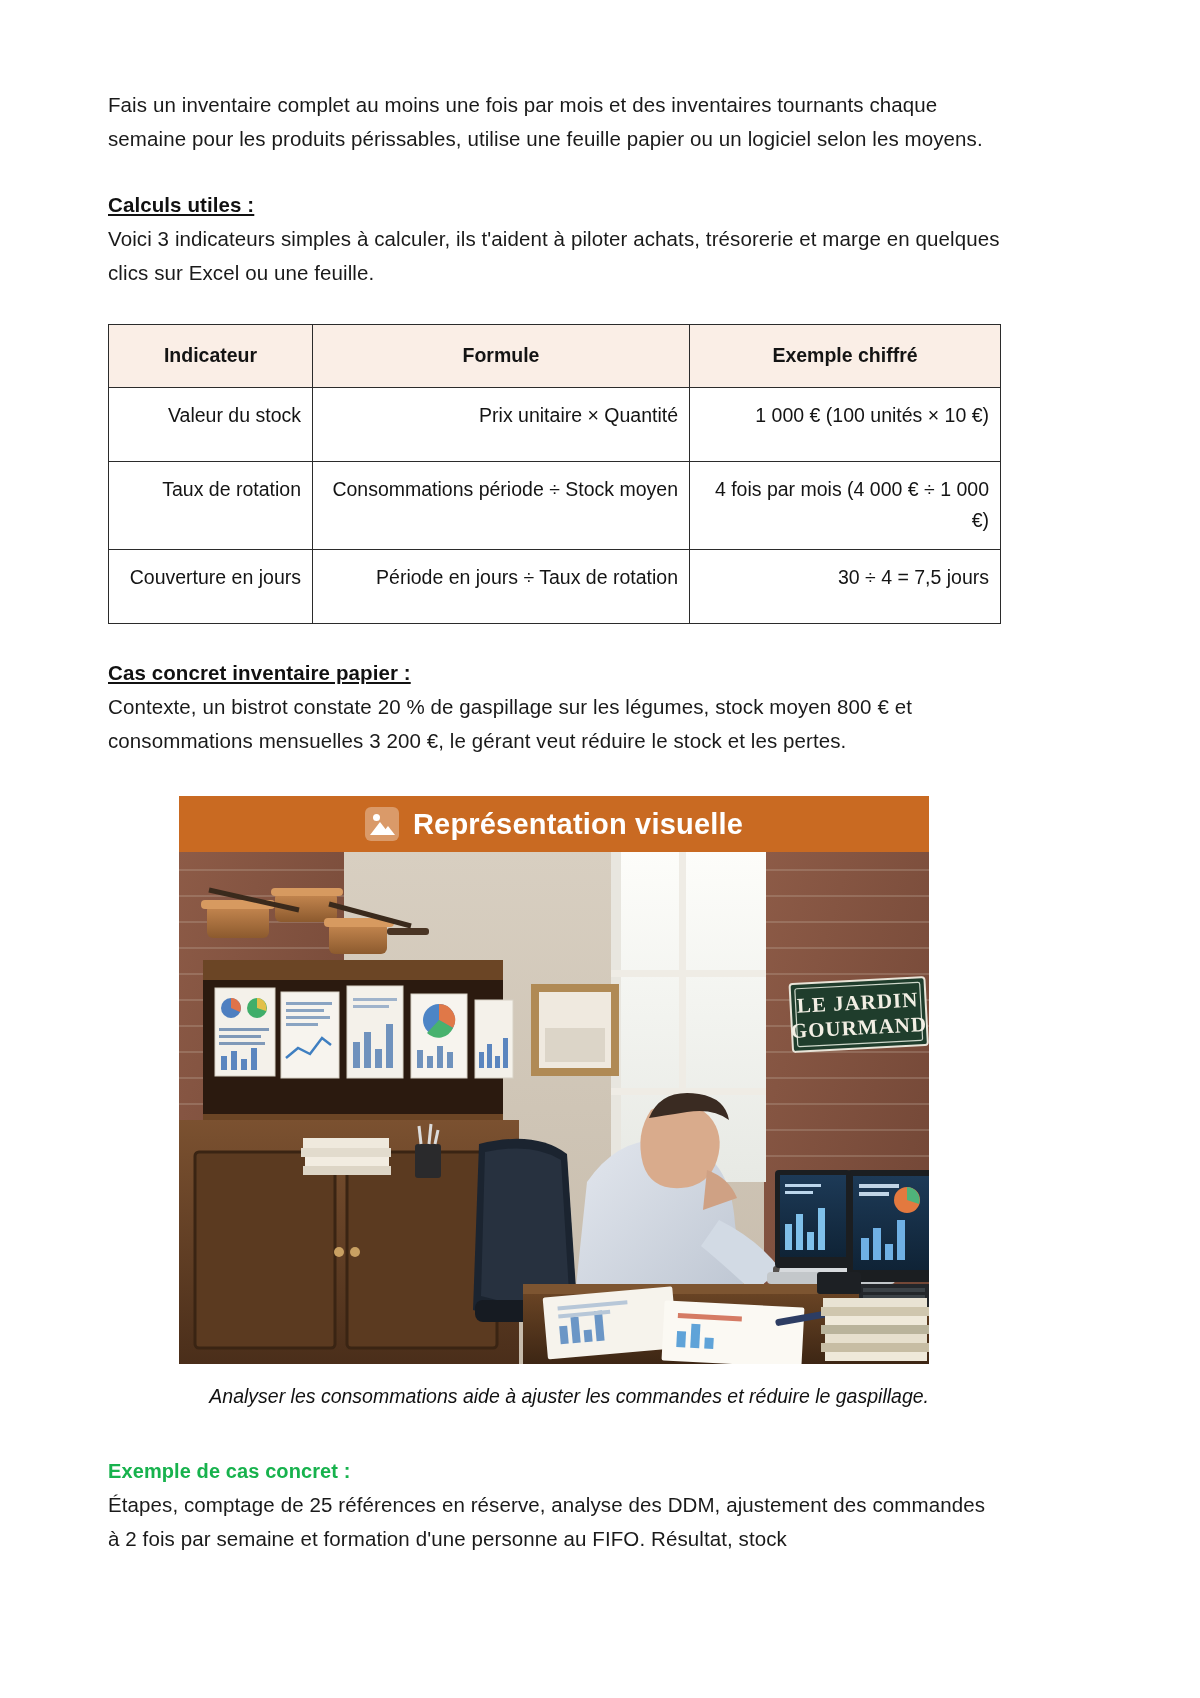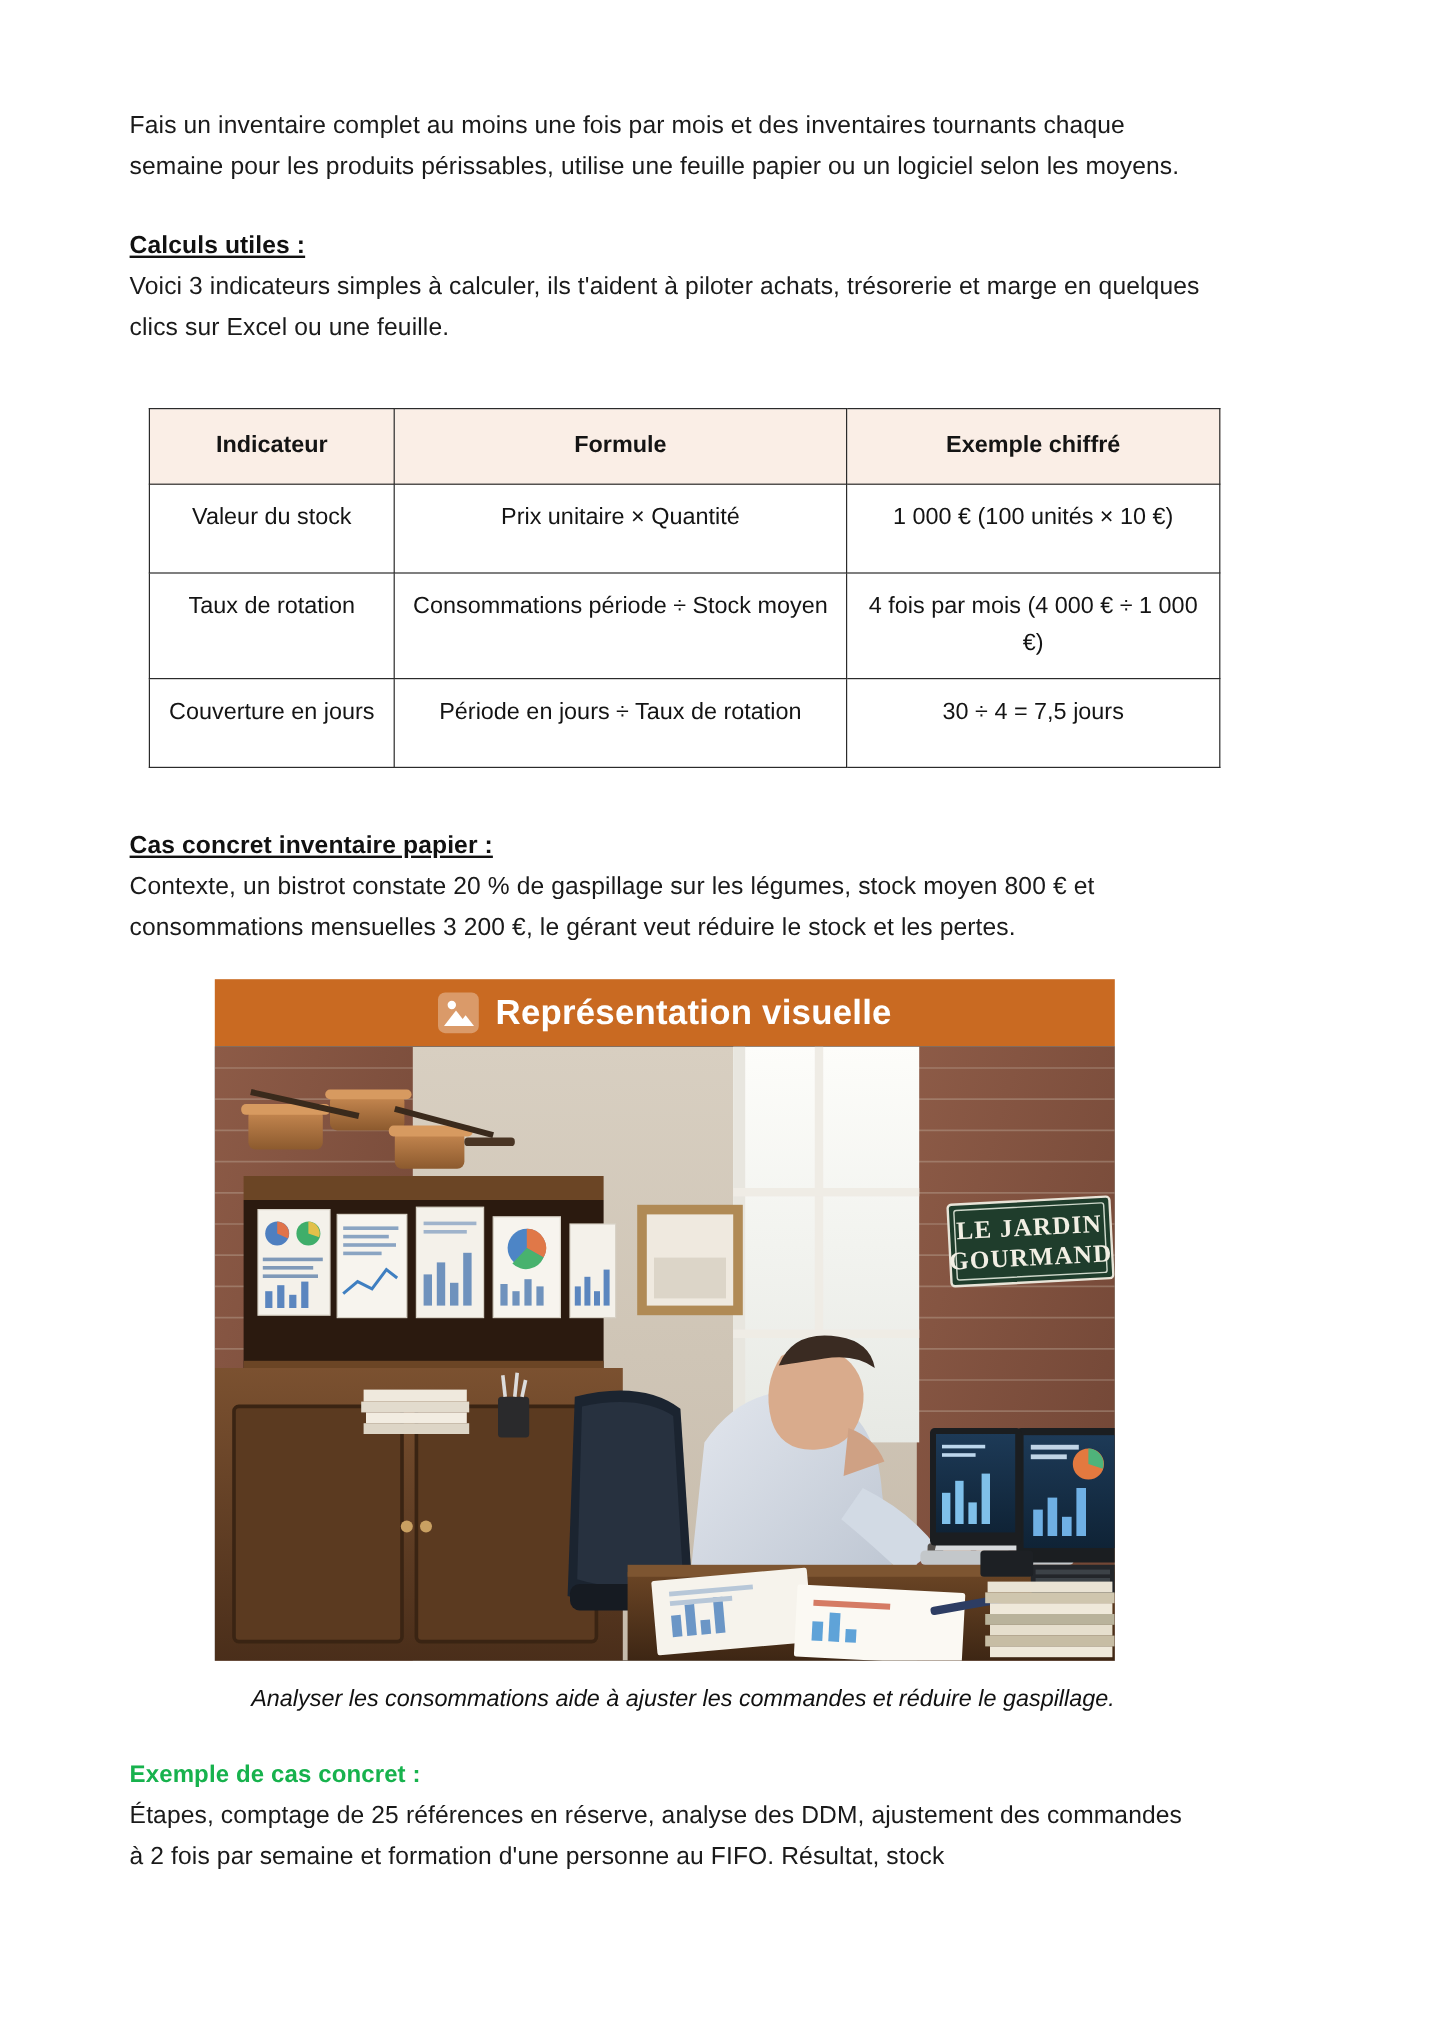--- a/index.html
+++ b/index.html
@@ -54,27 +54,27 @@
     font-weight: bold;
     color: #17b24d;
     letter-spacing: 0.1px;
   }
 
   
   table.calc-table {
     border-collapse: collapse;
     width: 892px;
     table-layout: fixed;
-    margin: 16px;
+    margin: 0;
   }
   table.calc-table th,
   table.calc-table td {
     border: 1.6px solid #2b2b2b;
     vertical-align: top;
-    text-align: center;
+    text-align: right;
     font-size: 19.5px;
     line-height: 31px;
     padding: 12px 11px 13px 11px;
     color: #141414;
   }
   table.calc-table thead th {
     background: #faeee6;
     font-weight: bold;
     text-align: center;
     padding: 15px 10px 16px 10px;
@@ -202,21 +202,21 @@
       </tbody>
     </table>
 
     <div class="block-gap-lg"></div>
 
     <h3 class="sub-heading">Cas concret inventaire papier :</h3>
     <p class="body-text">Contexte, un bistrot constate 20 % de gaspillage sur les légumes, stock moyen 800 € et consommations mensuelles 3 200 €, le gérant veut réduire le stock et les pertes.</p>
 
     <div class="block-gap-md"></div>
 
-    <figure class="figure" style="margin:0 auto;">
+    <figure class="figure" style="margin:12px auto;">
       <div class="fig-banner">
         <span class="img-icon">
           <span class="sun"></span>
           <span class="mount"></span>
           <span class="mount2"></span>
         </span>
         <span class="banner-title">Représentation visuelle</span>
       </div>
 
       <div class="photo">

